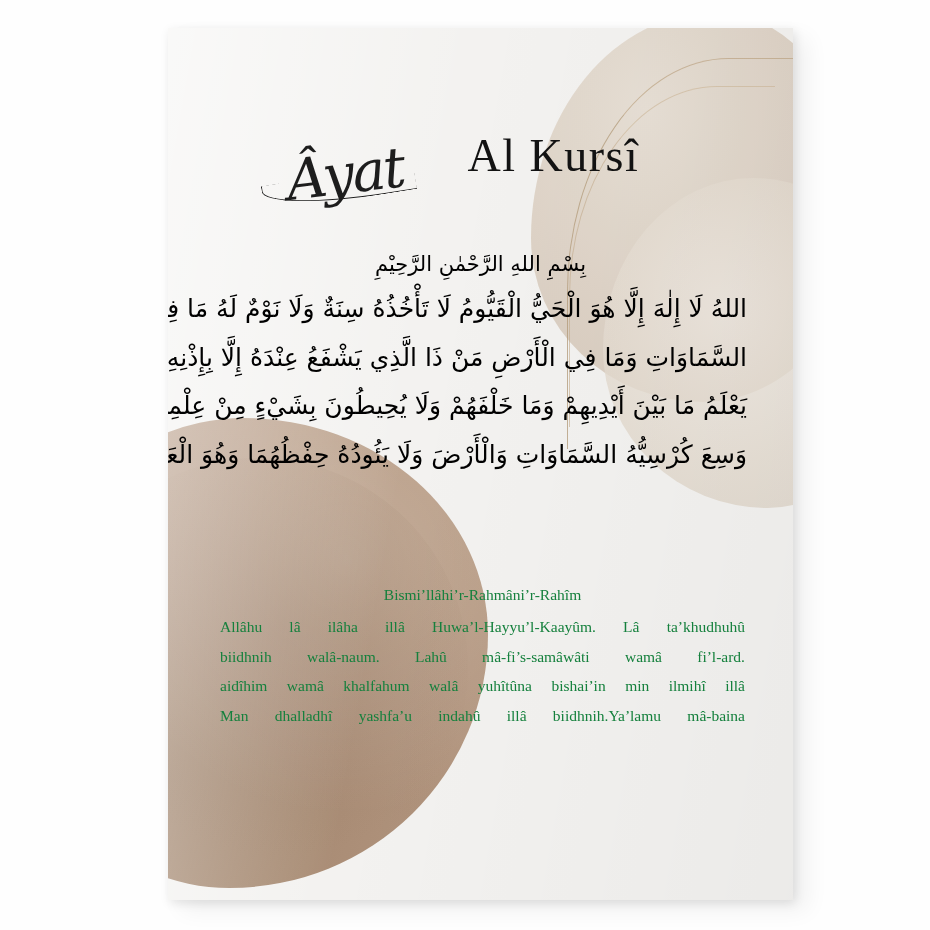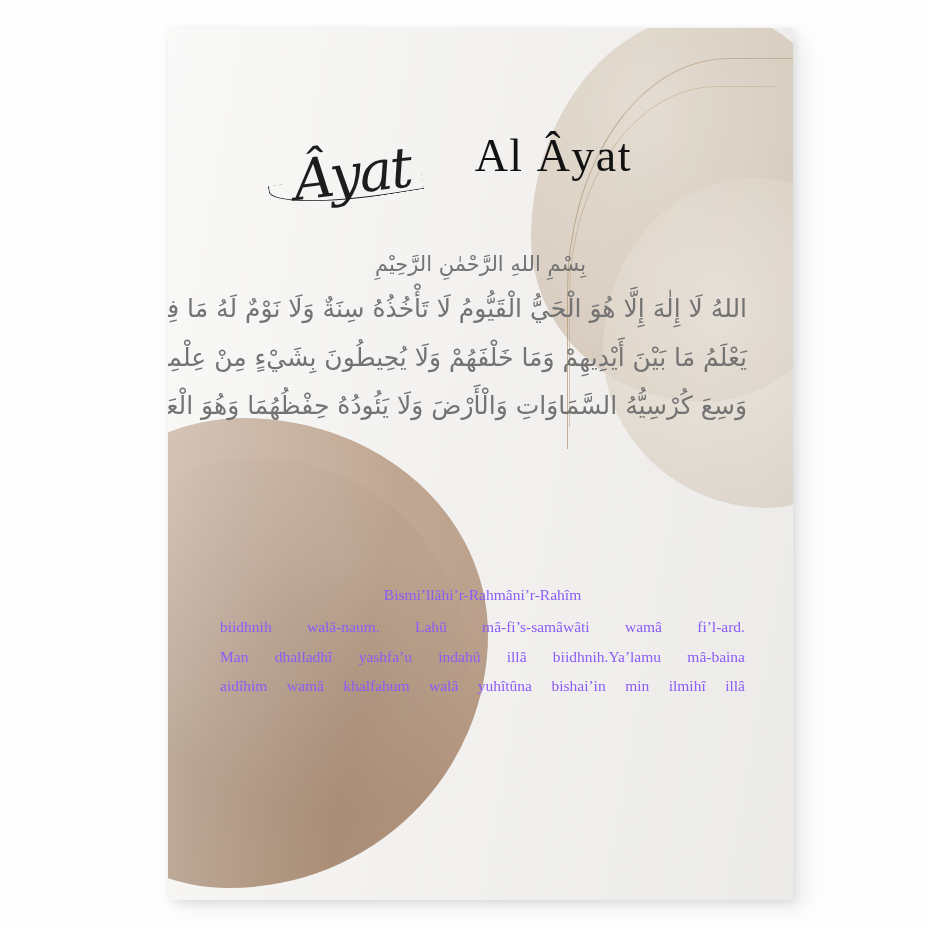--- a/index.html
+++ b/index.html
@@ -164,21 +164,21 @@
   }
 
   
   #arabic-block {
     position: absolute;
     left: 46px;
     right: 46px;
     top: 216px;
     text-align: center;
     direction: rtl;
-    color: #737373;
+    color: #000000;
     font-family: "DejaVu Sans", sans-serif;
   }
   .ar-line {
     display: block;
     white-space: nowrap;
     font-size: 25px;
     line-height: 1.95;
     letter-spacing: -0.5px;
   }
   #ar-0 { font-size: 21px; letter-spacing: -1px; }
@@ -186,21 +186,21 @@
   #ar-2 { font-size: 25px; }
   #ar-3 { font-size: 25px; }
   #ar-4 { font-size: 25px; }
 
   
   #translit-block {
     position: absolute;
     left: 52px;
     right: 48px;
     top: 552px;
-    color: #8b5cf6;
+    color: #15803d;
     font-family: "Liberation Serif", serif;
     font-size: 15.5px;
     line-height: 1.92;
   }
   #translit-head {
     text-align: center;
     margin-bottom: 2px;
   }
   #translit-body {
     text-align: justify;
@@ -225,34 +225,36 @@
     <div class="blob" id="blob-beige"></div>
     <div class="blob" id="blob-beige-2"></div>
     <div class="blob" id="gold-arc"></div>
     <div class="blob" id="gold-arc-2"></div>
     <div class="blob" id="blob-brown"></div>
     <div class="blob" id="blob-brown-shade"></div>
 
     <div id="content">
 
       <div id="title-block">
-        <span id="title-script">Âyat</span><span id="title-main">Al Âyat</span>
+        <span id="title-script">Âyat</span><span id="title-main">Al Kursî</span>
       </div>
 
       <div id="arabic-block">
         <span class="ar-line" id="ar-0">بِسْمِ اللهِ الرَّحْمٰنِ الرَّحِيْمِ</span>
         <span class="ar-line" id="ar-1">اللهُ لَا إِلٰهَ إِلَّا هُوَ الْحَيُّ الْقَيُّومُ لَا تَأْخُذُهُ سِنَةٌ وَلَا نَوْمٌ لَهُ مَا فِي</span>
+        <span class="ar-line" id="ar-2">السَّمَاوَاتِ وَمَا فِي الْأَرْضِ مَنْ ذَا الَّذِي يَشْفَعُ عِنْدَهُ إِلَّا بِإِذْنِهِ</span>
         <span class="ar-line" id="ar-3">يَعْلَمُ مَا بَيْنَ أَيْدِيهِمْ وَمَا خَلْفَهُمْ وَلَا يُحِيطُونَ بِشَيْءٍ مِنْ عِلْمِهِ إِلَّا بِمَا شَاءَ</span>
         <span class="ar-line" id="ar-4">وَسِعَ كُرْسِيُّهُ السَّمَاوَاتِ وَالْأَرْضَ وَلَا يَئُودُهُ حِفْظُهُمَا وَهُوَ الْعَلِيُّ الْعَظِيمُ</span>
       </div>
 
       <div id="translit-block">
         <div id="translit-head">Bismi’llâhi’r-Rahmâni’r-Rahîm</div>
         <div id="translit-body">
+          <span class="tl-line">Allâhu lâ ilâha illâ Huwa’l-Hayyu’l-Kaayûm. Lâ ta’khudhuhû</span>
           <span class="tl-line">biidhnih walâ-naum. Lahû mâ-fi’s-samâwâti wamâ fi’l-ard.</span>
+          <span class="tl-line">aidîhim wamâ khalfahum walâ yuhîtûna bishai’in min ilmihî illâ</span>
           <span class="tl-line">Man dhalladhî yashfa’u indahû illâ biidhnih.Ya’lamu mâ-baina</span>
-          <span class="tl-line">aidîhim wamâ khalfahum walâ yuhîtûna bishai’in min ilmihî illâ</span>
         </div>
       </div>
 
     </div>
   </div>
 </div>
 
 </body></html>

